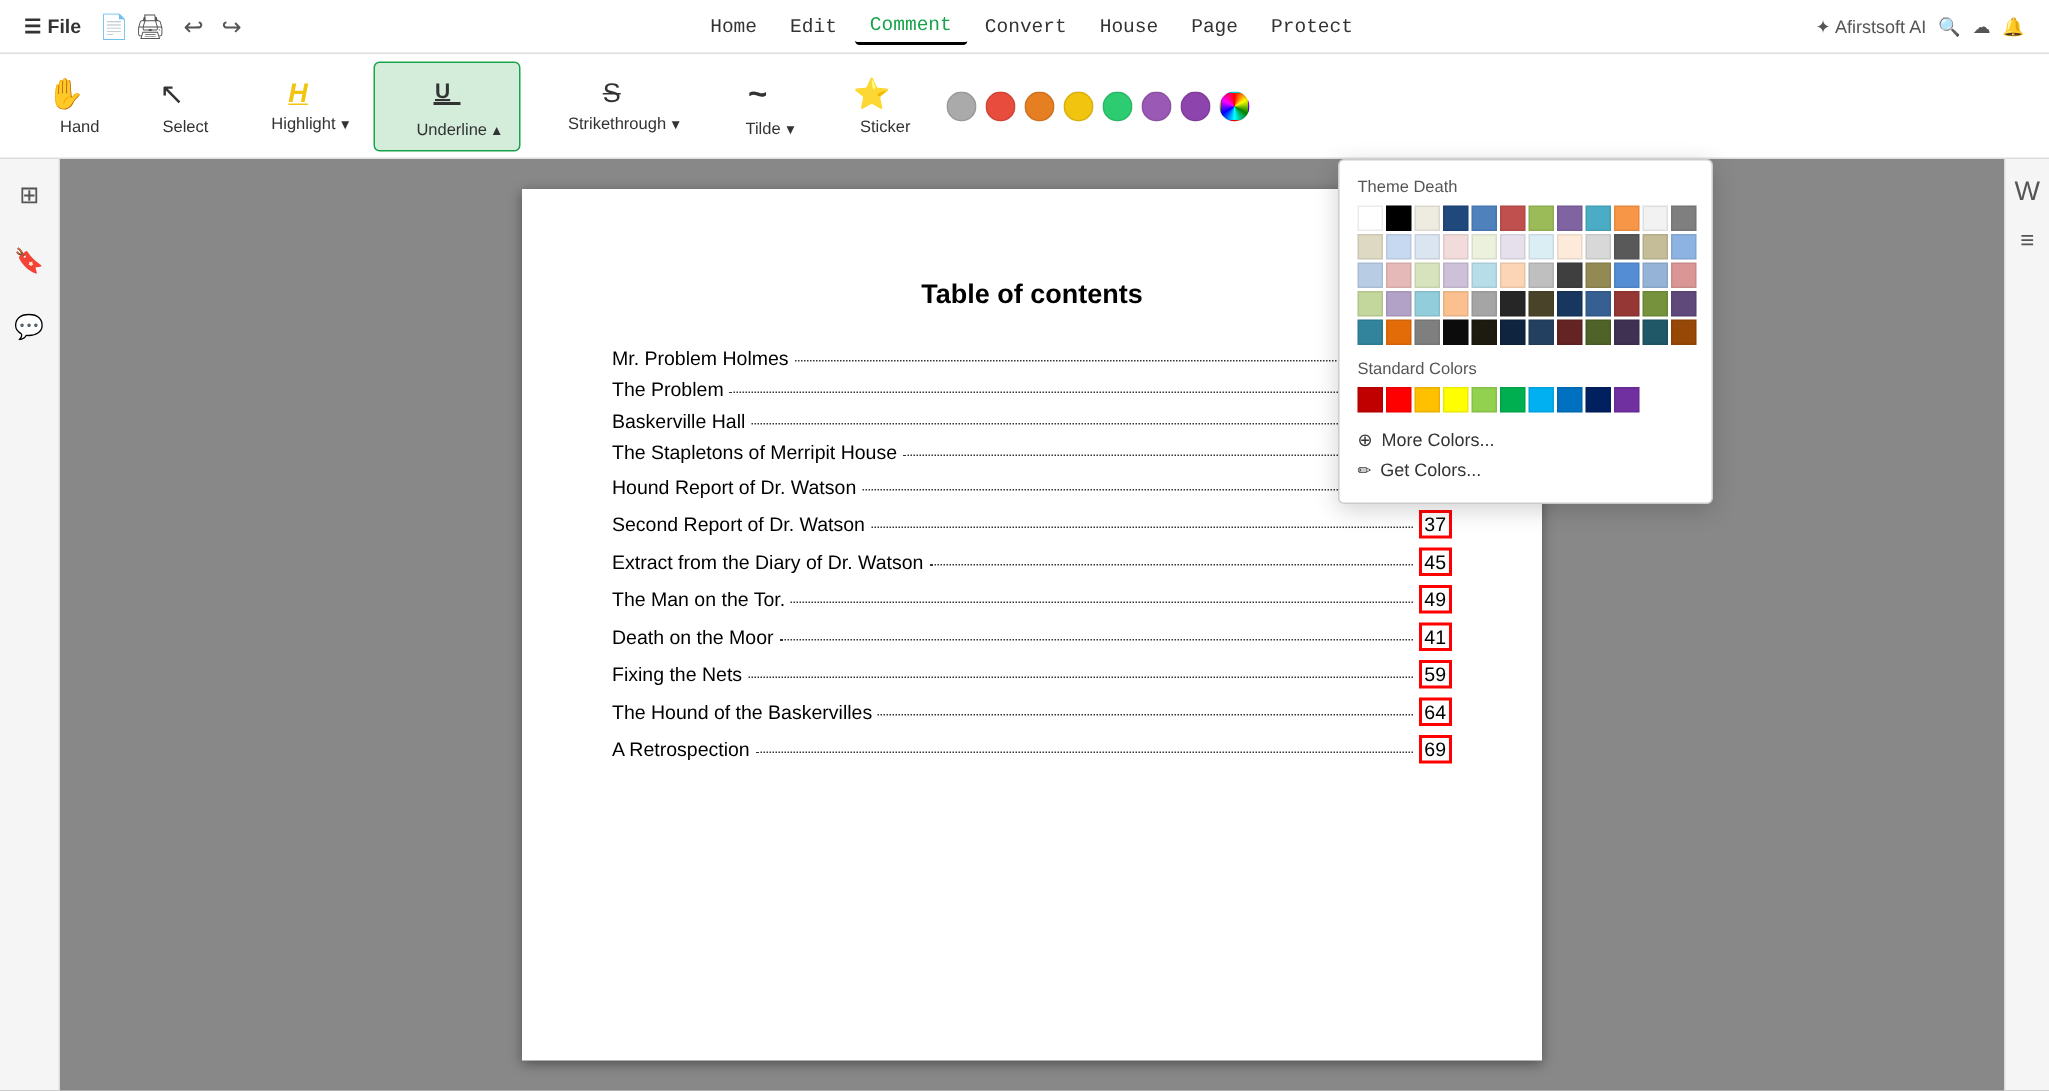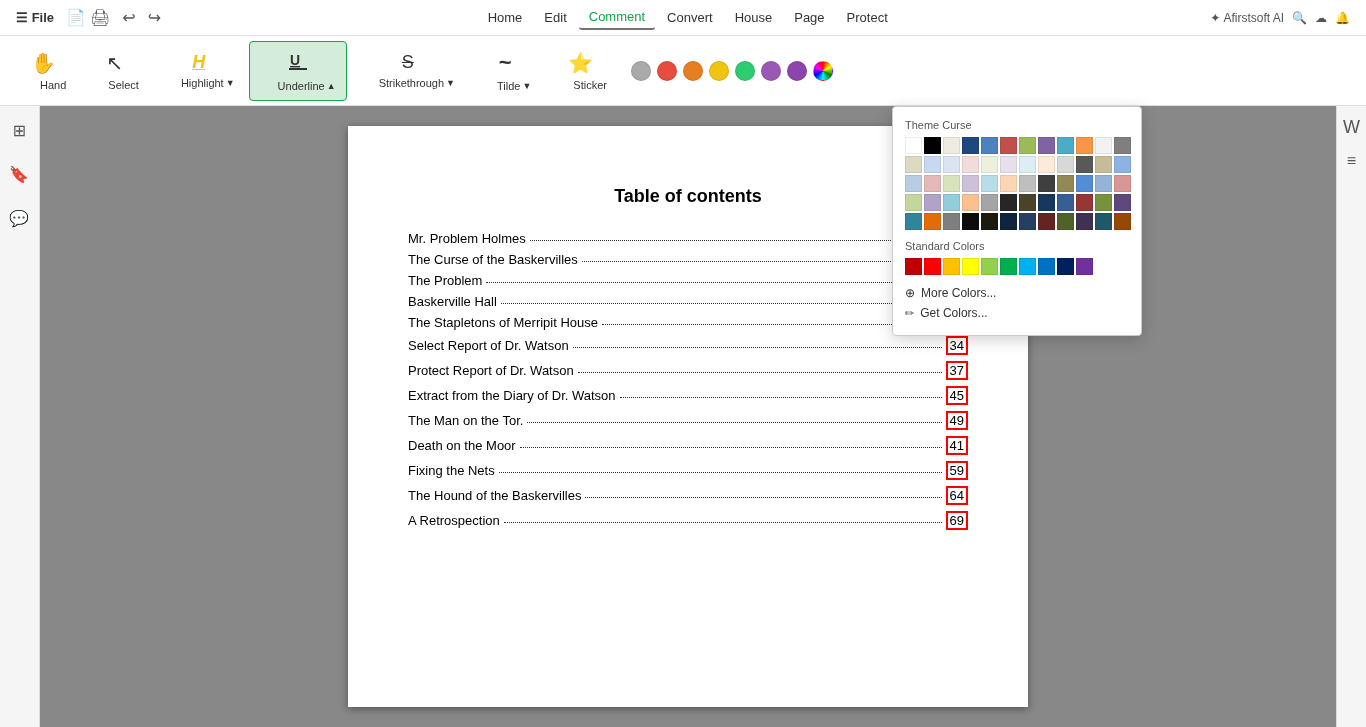--- a/index.html
+++ b/index.html
@@ -31,24 +31,25 @@
       justify-content: center;
       gap: 2px;
     }
     .menu-item {
       font-size: 13px;
       color: #333;
       padding: 4px 10px;
       cursor: pointer;
       border-radius: 3px;
       text-decoration: none;
+      font-family: Liberation Mono, monospace;
     }
     .menu-item.active {
       color: #16a34a;
-      border-bottom: 2px solid #737373;
+      border-bottom: 2px solid #000000;
     }
     .menu-right {
       display: flex;
       align-items: center;
       gap: 8px;
       margin-right: 8px;
     }
     .menu-right-item {
       font-size: 12px;
       color: #555;
@@ -392,46 +393,41 @@
   <div class="doc-area">
     <div class="doc-page">
       <div class="toc-title">Table of contents</div>
       <div id="toc-entries">
           <div class="toc-entry">
             <span class="toc-entry-title">Mr. Problem Holmes</span>
             <span class="toc-dots"></span>
             <span class="toc-page">1</span>
           </div>
           <div class="toc-entry">
-            <span class="toc-entry-title">The Curse of the Baskervilles</span>
-            <span class="toc-dots"></span>
-            <span class="toc-page">8</span>
-          </div>
-          <div class="toc-entry">
             <span class="toc-entry-title">The Problem</span>
             <span class="toc-dots"></span>
             <span class="toc-page">16</span>
           </div>
           <div class="toc-entry">
             <span class="toc-entry-title">Baskerville Hall</span>
             <span class="toc-dots"></span>
             <span class="toc-page"></span>
           </div>
           <div class="toc-entry">
             <span class="toc-entry-title">The Stapletons of Merripit House</span>
             <span class="toc-dots"></span>
             <span class="toc-page"></span>
           </div>
           <div class="toc-entry">
-            <span class="toc-entry-title">Select Report of Dr. Watson</span>
+            <span class="toc-entry-title">Hound Report of Dr. Watson</span>
             <span class="toc-dots"></span>
             <span class="toc-page-highlighted">34</span>
           </div>
           <div class="toc-entry">
-            <span class="toc-entry-title">Protect Report of Dr. Watson</span>
+            <span class="toc-entry-title">Second Report of Dr. Watson</span>
             <span class="toc-dots"></span>
             <span class="toc-page-highlighted">37</span>
           </div>
           <div class="toc-entry">
             <span class="toc-entry-title">Extract from the Diary of Dr. Watson</span>
             <span class="toc-dots"></span>
             <span class="toc-page-highlighted">45</span>
           </div>
           <div class="toc-entry">
             <span class="toc-entry-title">The Man on the Tor.</span>
@@ -462,21 +458,21 @@
     </div>
   </div>
 
   <div class="right-sidebar">
     <div class="right-icon" style="font-size:18px;">W</div>
     <div class="right-icon" style="font-size:16px;">≡</div>
   </div>
 </div>
 
 <div class="color-picker-popup">
-  <div class="cp-section-title">Theme Curse</div>
+  <div class="cp-section-title">Theme Death</div>
   <div class="cp-color-grid" id="theme-color-grid">
       <div class="cp-swatch" style="background: rgb(255, 255, 255);"></div>
       <div class="cp-swatch" style="background: rgb(0, 0, 0);"></div>
       <div class="cp-swatch" style="background: rgb(238, 236, 225);"></div>
       <div class="cp-swatch" style="background: rgb(31, 73, 125);"></div>
       <div class="cp-swatch" style="background: rgb(79, 129, 189);"></div>
       <div class="cp-swatch" style="background: rgb(192, 80, 77);"></div>
       <div class="cp-swatch" style="background: rgb(155, 187, 89);"></div>
       <div class="cp-swatch" style="background: rgb(128, 100, 162);"></div>
       <div class="cp-swatch" style="background: rgb(75, 172, 198);"></div>

